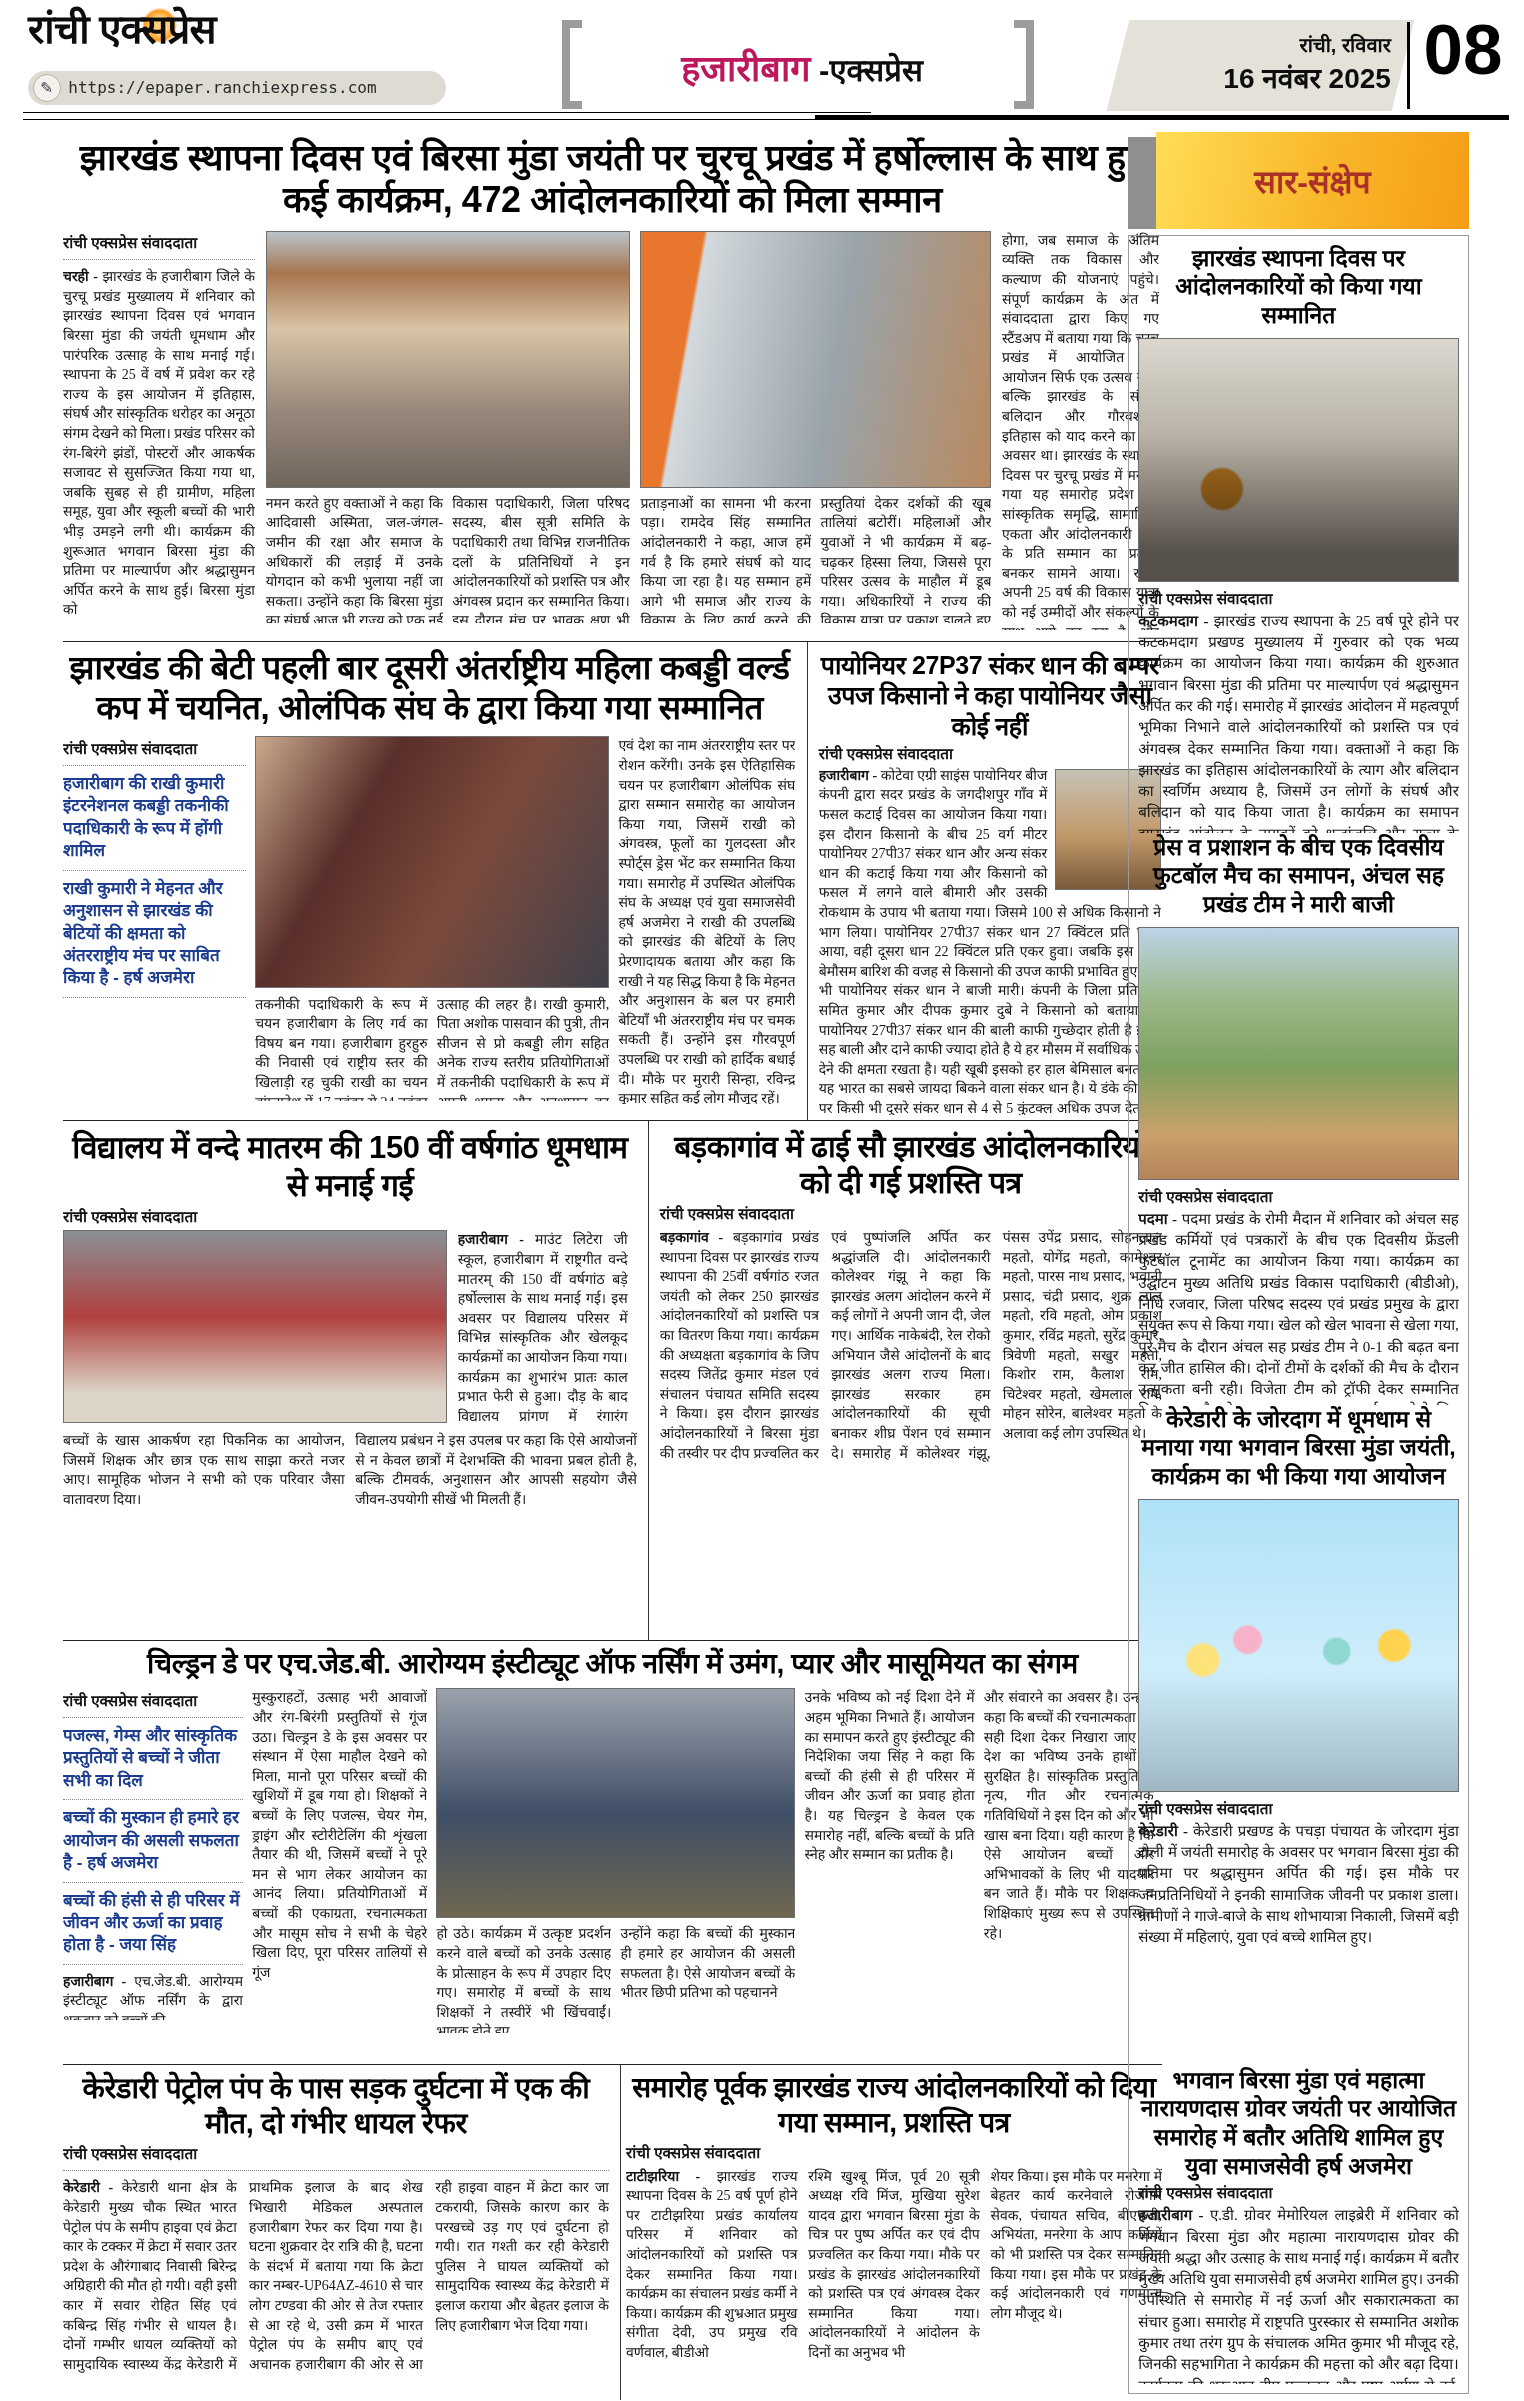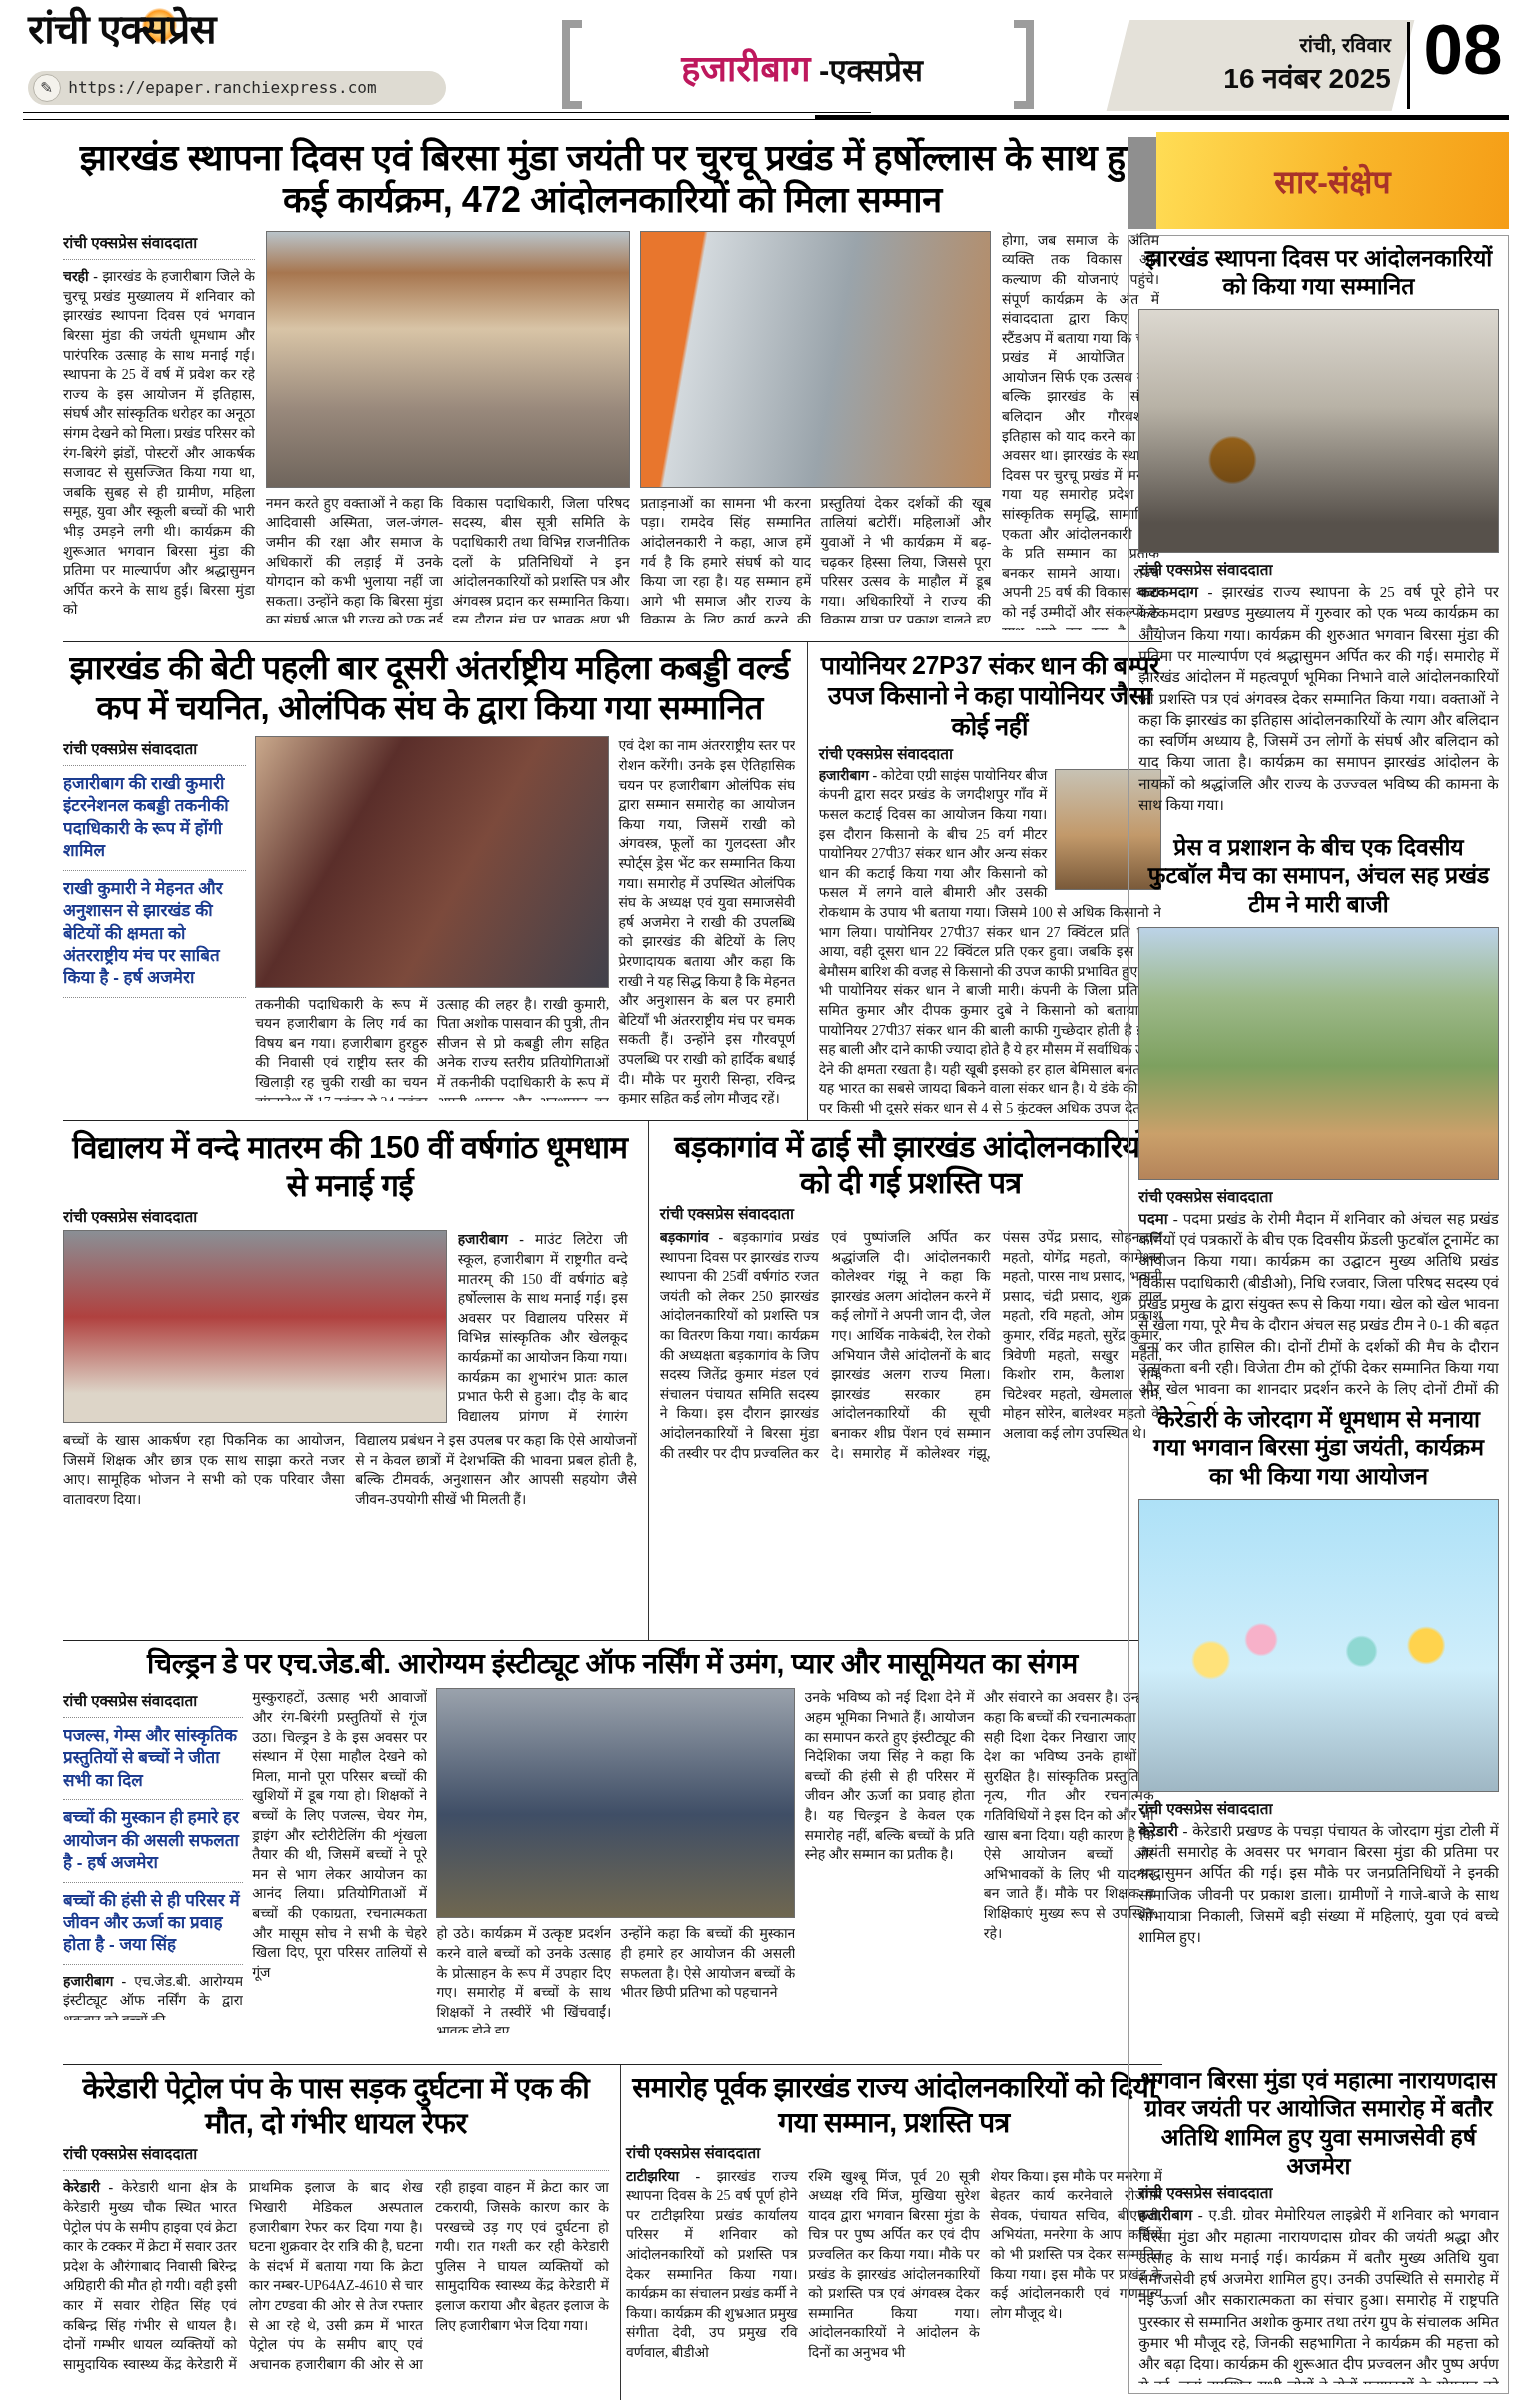--- a/index.html
+++ b/index.html
@@ -95,21 +95,21 @@
   .cc .two .txt{flex:1;}
   
   .acc{position:absolute;left:0;top:0;width:546px;height:336px;}
   .sam{position:absolute;left:557px;top:0;width:542px;height:336px;border-left:0.8px solid #333;padding-left:5px;box-sizing:border-box;}
   .acc-hl{font-size:29px;line-height:1.22;padding-top:6.1px;}
   .acc-body{margin-top:3.1px;height:206px;column-count:3;column-gap:12.3px;}
   .sam-hl{font-size:28px;line-height:1.24;padding-top:6.1px;}
   .sam-cols{display:flex;gap:10.7px;margin-top:4.6px;height:206px;}
   .sam-cols .txt{flex:1;}
   
-  .sidebar{position:absolute;left:1128px;top:132px;width:381px;height:2268px;}
+  .sidebar{position:absolute;left:1128px;top:132px;width:341px;height:2268px;}
   .sb-head{position:relative;height:101px;}
   .sb-bar{position:absolute;left:0;top:4.6px;width:28px;height:92px;background:#8f8f8f;}
   .sb-grad{position:absolute;left:28px;right:0;top:0;height:97px;
        background:linear-gradient(100deg,#ffdd55 0%,#f9b62a 55%,#f59d16 100%);
        display:flex;align-items:center;justify-content:center;}
   .sb-title{font-family:"Liberation Sans",sans-serif;font-weight:800;font-size:32px;color:#a8322a;}
   .sb-box{position:absolute;left:0;right:0;top:103px;bottom:6.1px;border:0.8px solid #9a9a9a;
        padding:7.7px 9.2px;overflow:hidden;}
   .sb-art{overflow:hidden;}
   .sb-hl{font-family:"Liberation Sans",sans-serif;font-weight:800;font-size:23px;line-height:1.25;

